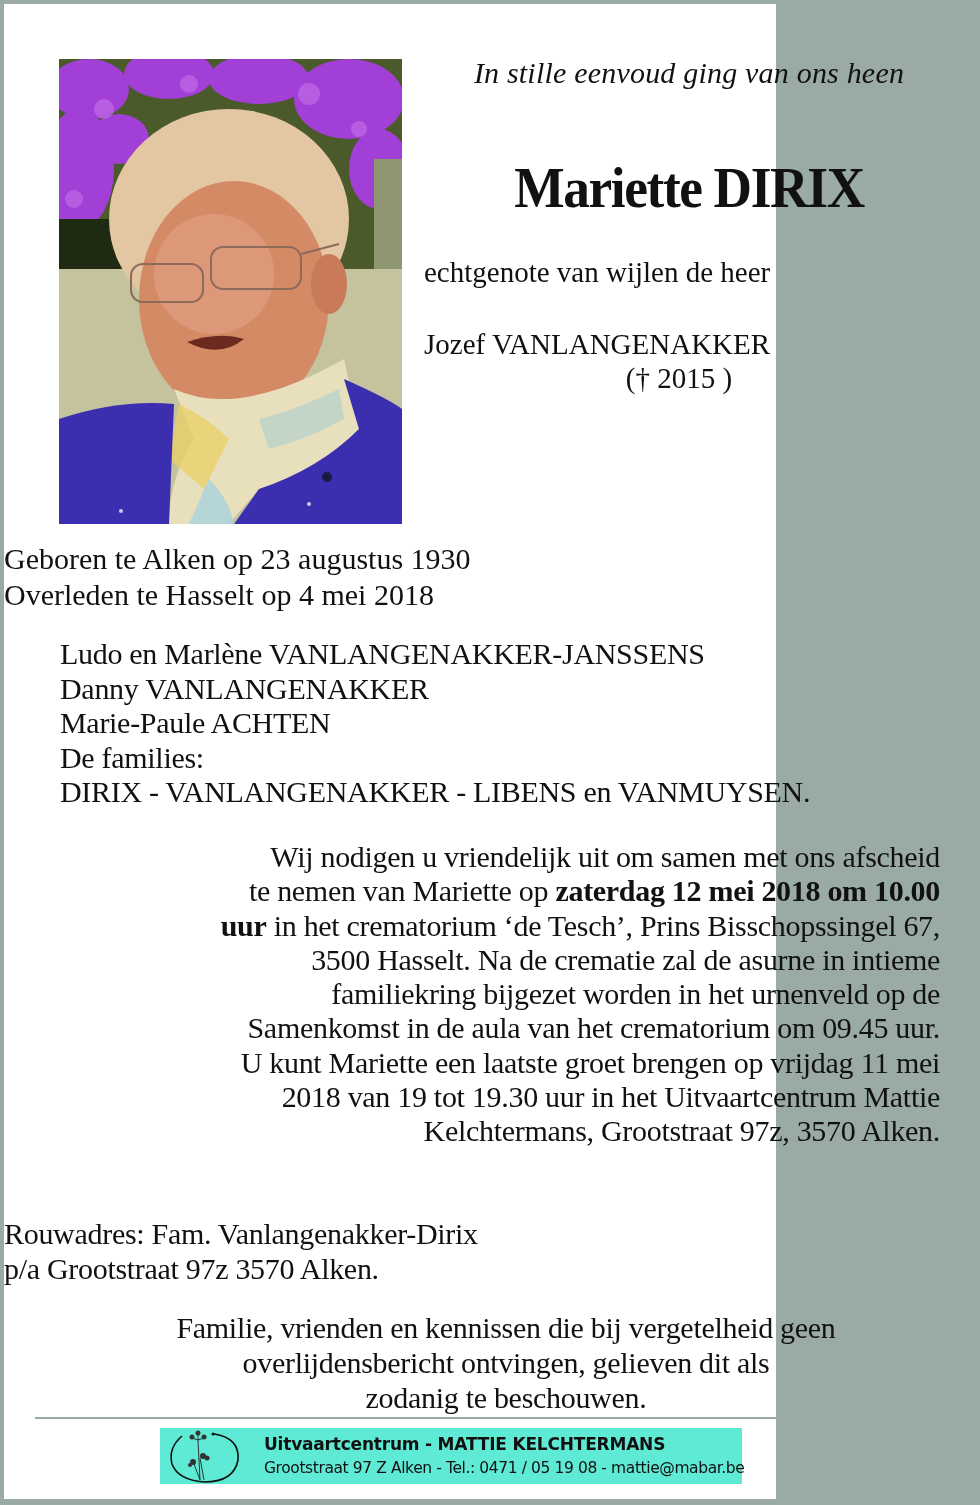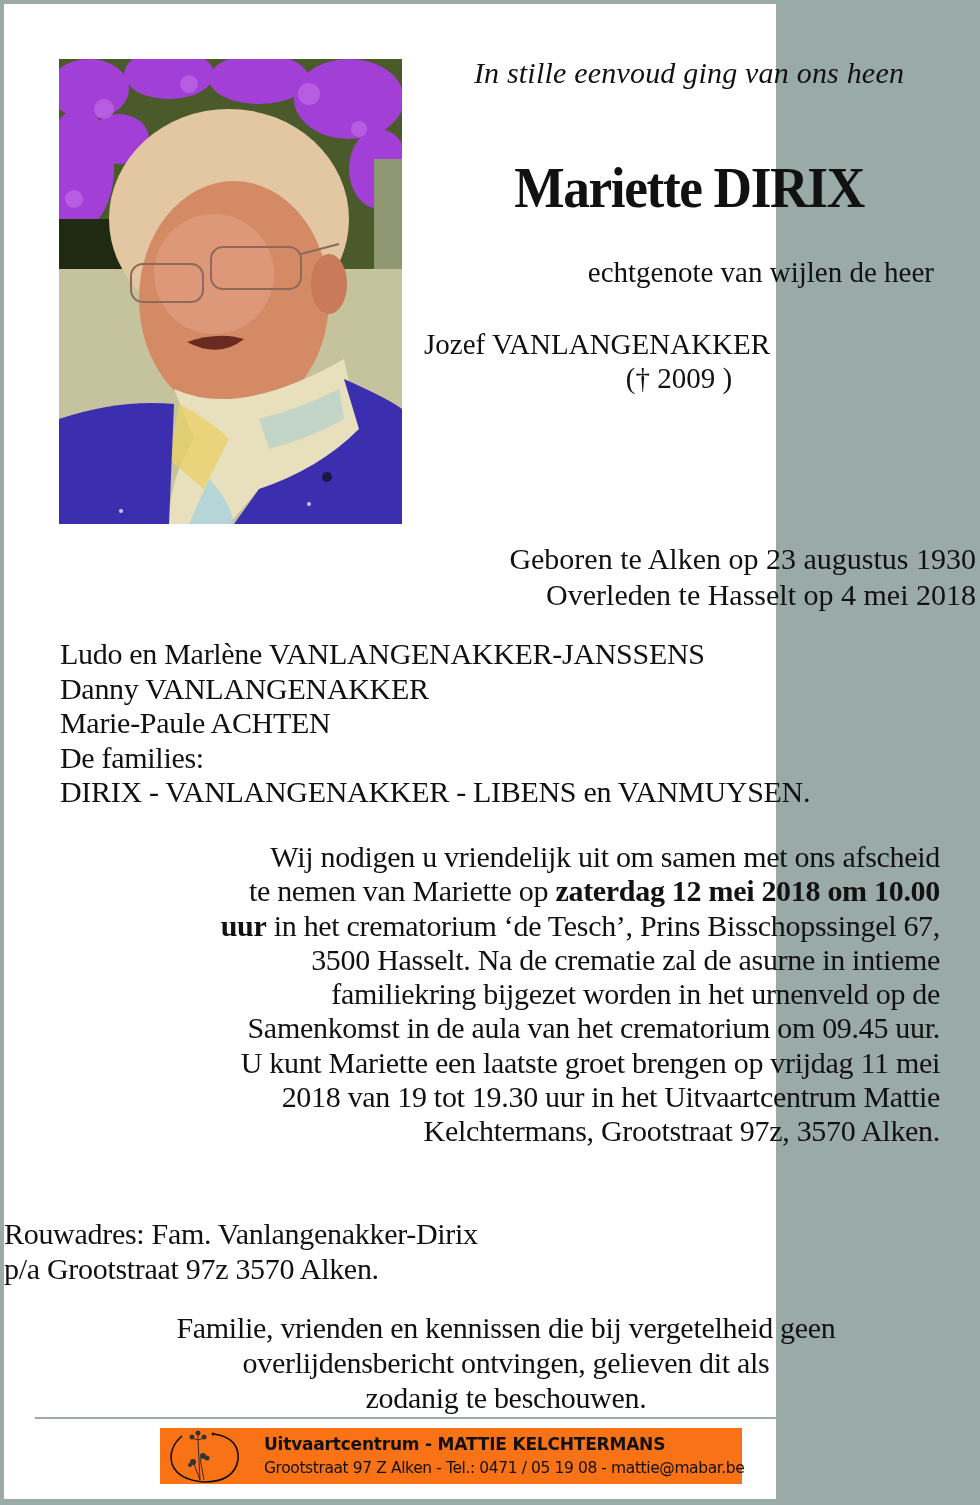--- a/index.html
+++ b/index.html
@@ -45,21 +45,21 @@
       font-weight: bold;
       font-size: 58px;
       letter-spacing: -1.5px;
       transform: scaleX(0.92);
       transform-origin: 50% 50%;
     }
     .spouse-label {
       position: absolute;
       left: 420px; top: 252px;
       width: 510px;
-      text-align: right;
+      text-align: left;
       font-family: "Liberation Serif", "DejaVu Serif", serif;
       font-size: 29px;
     }
     .spouse-name {
       position: absolute;
       left: 420px; top: 323px;
       width: 510px;
       text-align: left;
       font-family: Liberation Serif, serif;
       font-size: 29px;
@@ -73,25 +73,24 @@
       font-family: "Liberation Serif", "DejaVu Serif", serif;
       font-size: 29px;
       line-height: 34px;
     }
 
     
     .dates {
       position: absolute;
       left: 0; top: 537px;
       width: 972px;
-      text-align: right;
+      text-align: left;
       font-family: "Liberation Serif", "DejaVu Serif", serif;
       font-size: 30px;
       line-height: 36px;
-      padding-left: 16px;
     }
 
     
     .family {
       position: absolute;
       left: 56px; top: 633px;
       width: 880px;
       font-family: "Liberation Serif", "DejaVu Serif", serif;
       font-size: 30px;
       line-height: 34.5px;
@@ -139,21 +138,21 @@
       left: 31px; top: 1413px;
       width: 910px; height: 2px;
       background: #9aaaa6;
     }
 
     
     .footer {
       position: absolute;
       left: 156px; top: 1424px;
       width: 582px; height: 56px;
-      background: #f97316;
+      background: #5eead4;
     }
     .footer-logo {
       position: absolute;
       left: 4px; top: 0px;
       width: 82px; height: 56px;
     }
     .footer-title {
       position: absolute;
       left: 104px; top: 6px;
       font-family: "DejaVu Sans", "Liberation Sans", sans-serif;
@@ -226,21 +225,21 @@
       <circle cx="268" cy="418" r="5" fill="#1a1a40"></circle>
       <circle cx="62" cy="452" r="2" fill="#c8c8f0"></circle>
       <circle cx="250" cy="445" r="2" fill="#c8c8f0"></circle>
     </svg>
   </div>
 
   <div class="intro">In stille eenvoud ging van ons heen</div>
   <div class="name">Mariette DIRIX</div>
   <div class="spouse-label">echtgenote van wijlen de heer</div>
   <div class="spouse-name">Jozef VANLANGENAKKER</div>
-  <div class="spouse-death">(† 2009 )</div>
+  <div class="spouse-death">(† 2015 )</div>
 
   <div class="dates">
     <div>Geboren te Alken op 23 augustus 1930</div>
     <div>Overleden te Hasselt op 4 mei 2018</div>
   </div>
 
   <div class="family">
     <div class="line">Ludo en Marlène VANLANGENAKKER-JANSSENS</div>
     <div class="line">Danny VANLANGENAKKER</div>
     <div class="line">Marie-Paule ACHTEN</div>

